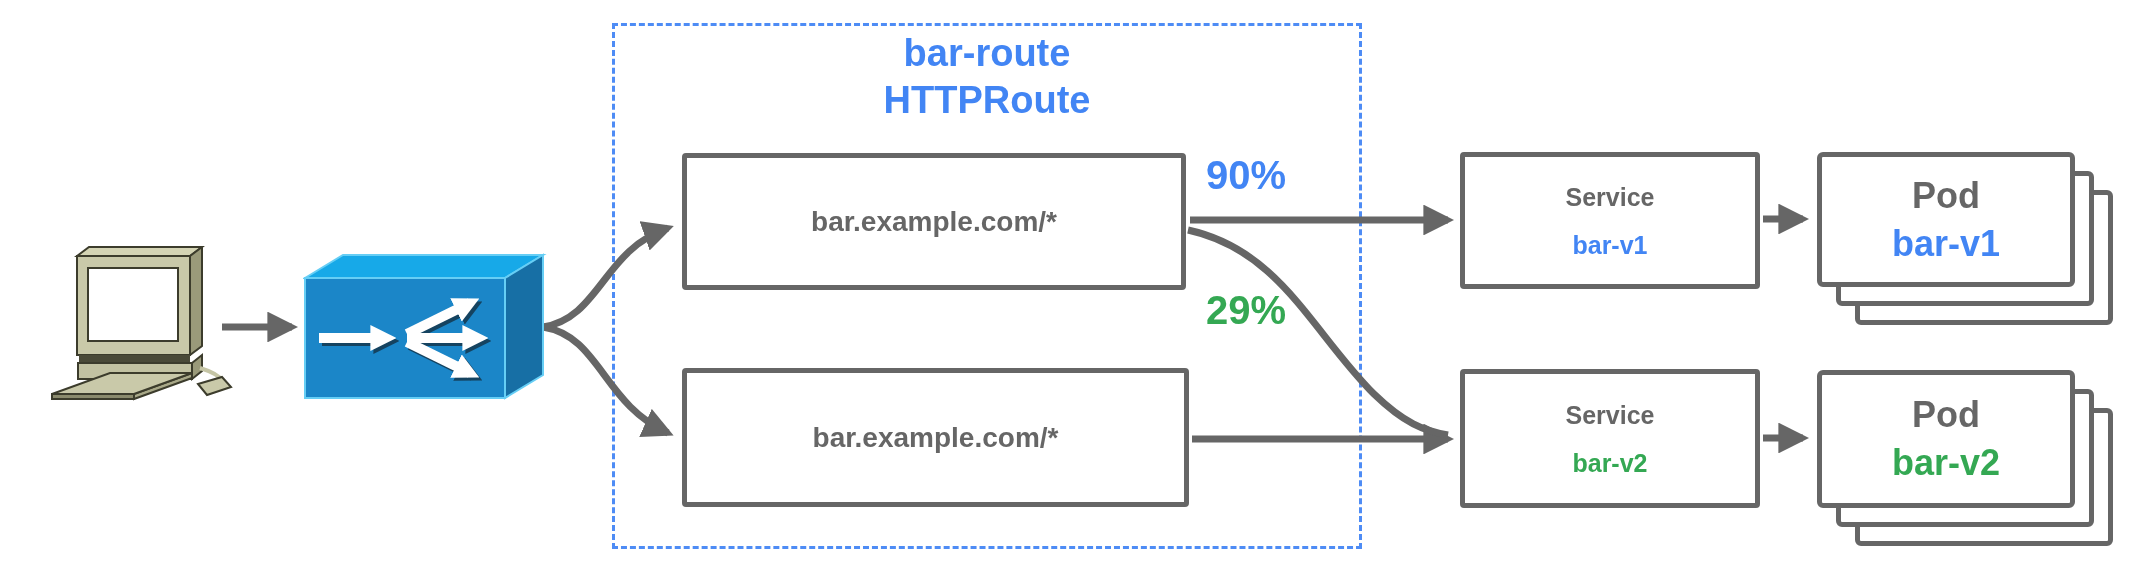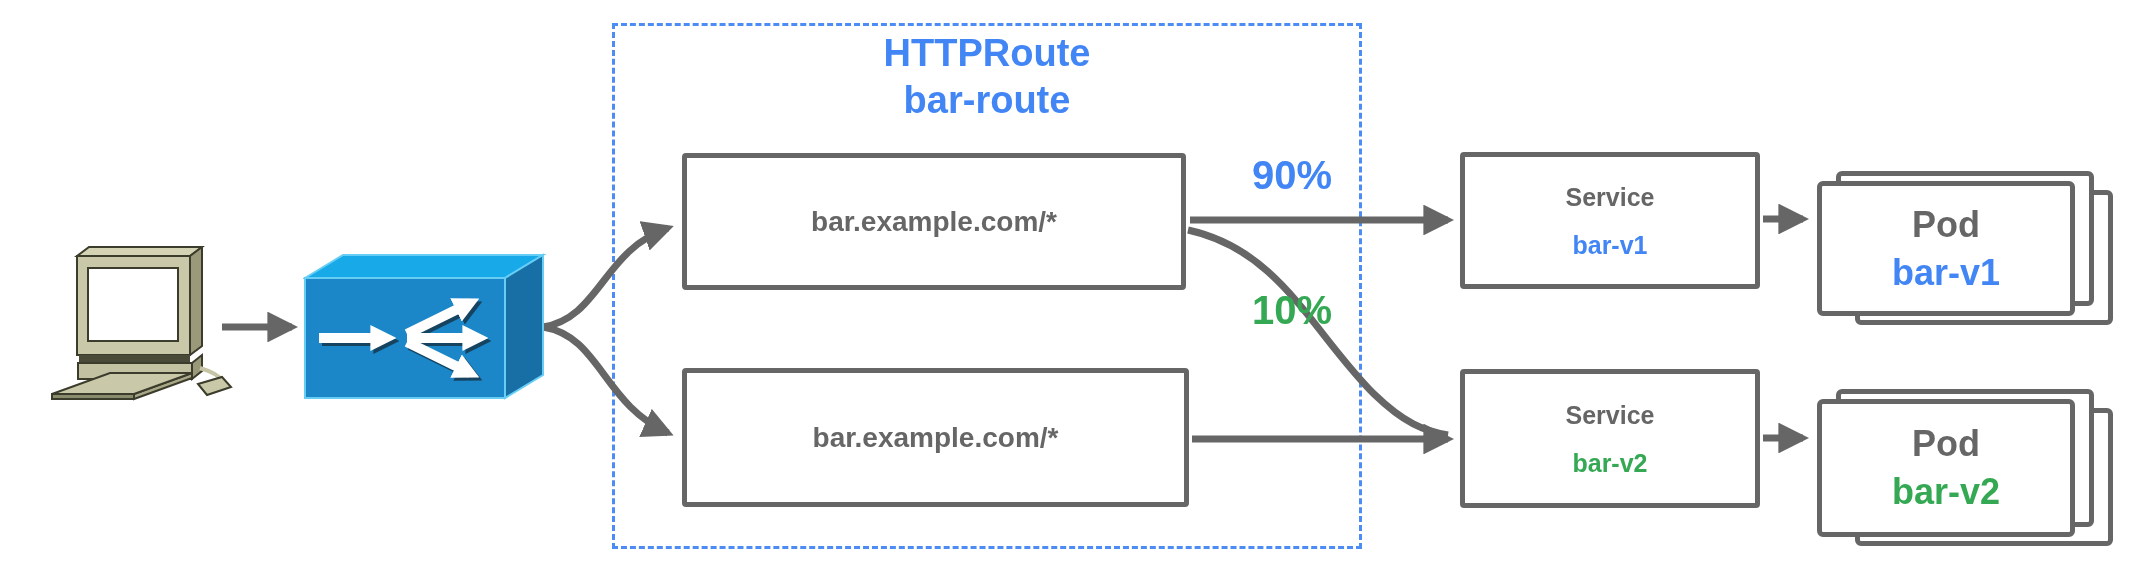--- a/index.html
+++ b/index.html
@@ -52,35 +52,34 @@
     position:absolute;
     left:240px;top:146px;width:350px;
     text-align:center;
     font-size:38px;
     color:#666666;
   }
   .weight{
     position:absolute;
     font-size:40px;
     z-index:6;
-    margin-left:46px;
   }
   
   .pod-card{
     position:absolute;
     background:#ffffff;
     border:5px solid #666666;
     border-radius:6px;
     box-sizing:border-box;
   }
   .pod-main{
     display:flex;flex-direction:column;
     align-items:center;justify-content:center;
     text-align:center;
-    font-size:36px;line-height:48px;margin-top:29px;
+    font-size:36px;line-height:48px;
   }
   svg{display:block;}
   #arrow-layer{position:absolute;left:0;top:0;z-index:3;pointer-events:none;}
   .icon-svg{position:absolute;z-index:4;}
 </style>
 </head>
 <body>
 
 <div id="canvas">
 
@@ -130,22 +129,22 @@
     <g stroke="#ffffff" stroke-width="10">
       <line x1="16" y1="88" x2="83" y2="88" marker-end="url(#wm)"></line>
       <line x1="104" y1="84" x2="167" y2="53" marker-end="url(#wm)"></line>
       <line x1="104" y1="88" x2="175" y2="88" marker-end="url(#wm)"></line>
       <line x1="104" y1="92" x2="167" y2="123" marker-end="url(#wm)"></line>
     </g>
   </svg>
 
   <div class="dashed-box"></div>
   <div class="route-title">
+    <div>bar-route</div>
     <div>HTTPRoute</div>
-    <div>bar-route</div>
   </div>
 
   <svg id="arrow-layer" width="2149" height="573" viewBox="0 0 2149 573">
     <defs>
       <marker id="gm" viewBox="0 0 10 10" refX="8" refY="5" markerWidth="4.4" markerHeight="4.4" orient="auto">
         <path d="M0,0 L10,5 L0,10 z" fill="#666666"></path>
       </marker>
     </defs>
     <g stroke="#666666" stroke-width="7" fill="none">
       <line x1="222" y1="327" x2="292" y2="327" marker-end="url(#gm)"></line>
@@ -161,21 +160,21 @@
 
   <div class="node-box c-gray" style="left:682px;top:153px;width:504px;height:137px;">
     <div>bar.example.com/*</div>
   </div>
 
   <div class="node-box c-gray" style="left:682px;top:368px;width:507px;height:139px;">
     <div>bar.example.com/*</div>
   </div>
 
   <div class="weight c-blue" style="left:1206px;top:153px;">90%</div>
-  <div class="weight c-green" style="left:1206px;top:288px;">10%</div>
+  <div class="weight c-green" style="left:1206px;top:288px;">29%</div>
 
   <div class="node-box small" style="left:1460px;top:152px;width:300px;height:137px;">
     <div class="c-gray">Service</div>
     <div class="c-blue">bar-v1</div>
   </div>
 
   <div class="node-box small" style="left:1460px;top:369px;width:300px;height:139px;">
     <div class="c-gray">Service</div>
     <div class="c-green">bar-v2</div>
   </div>

